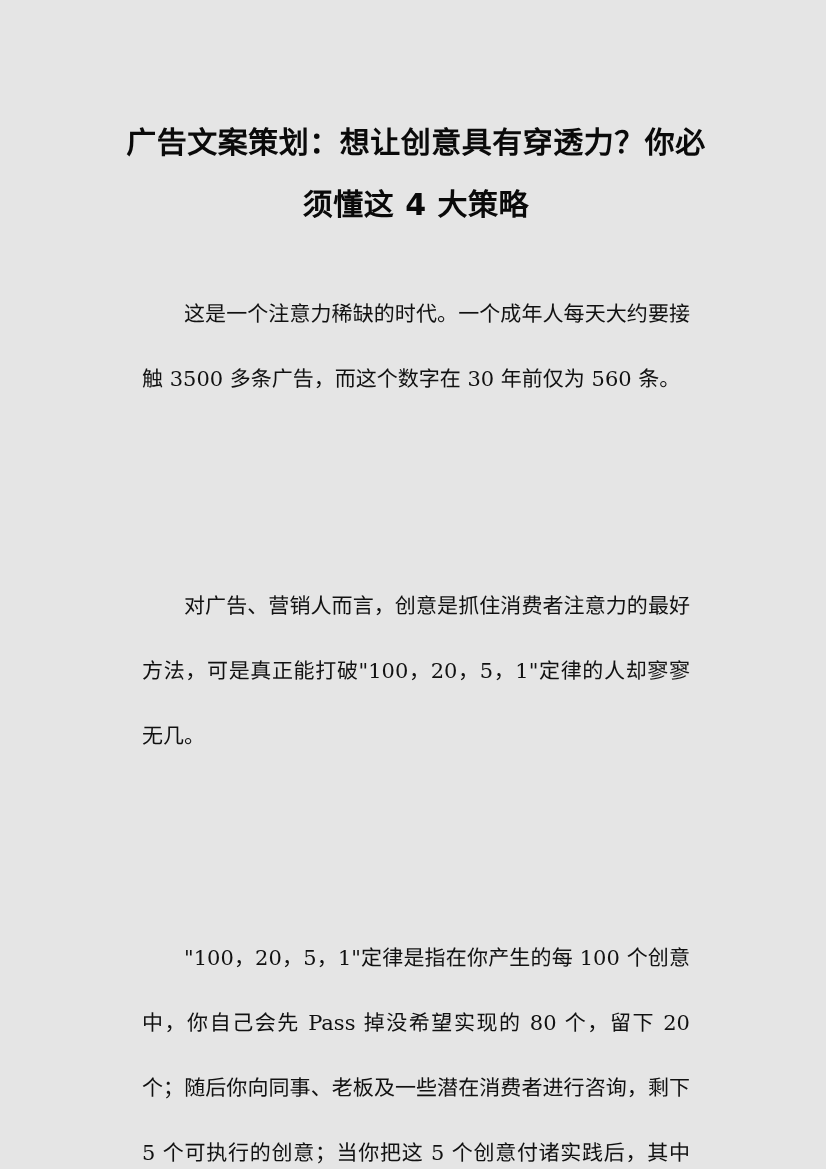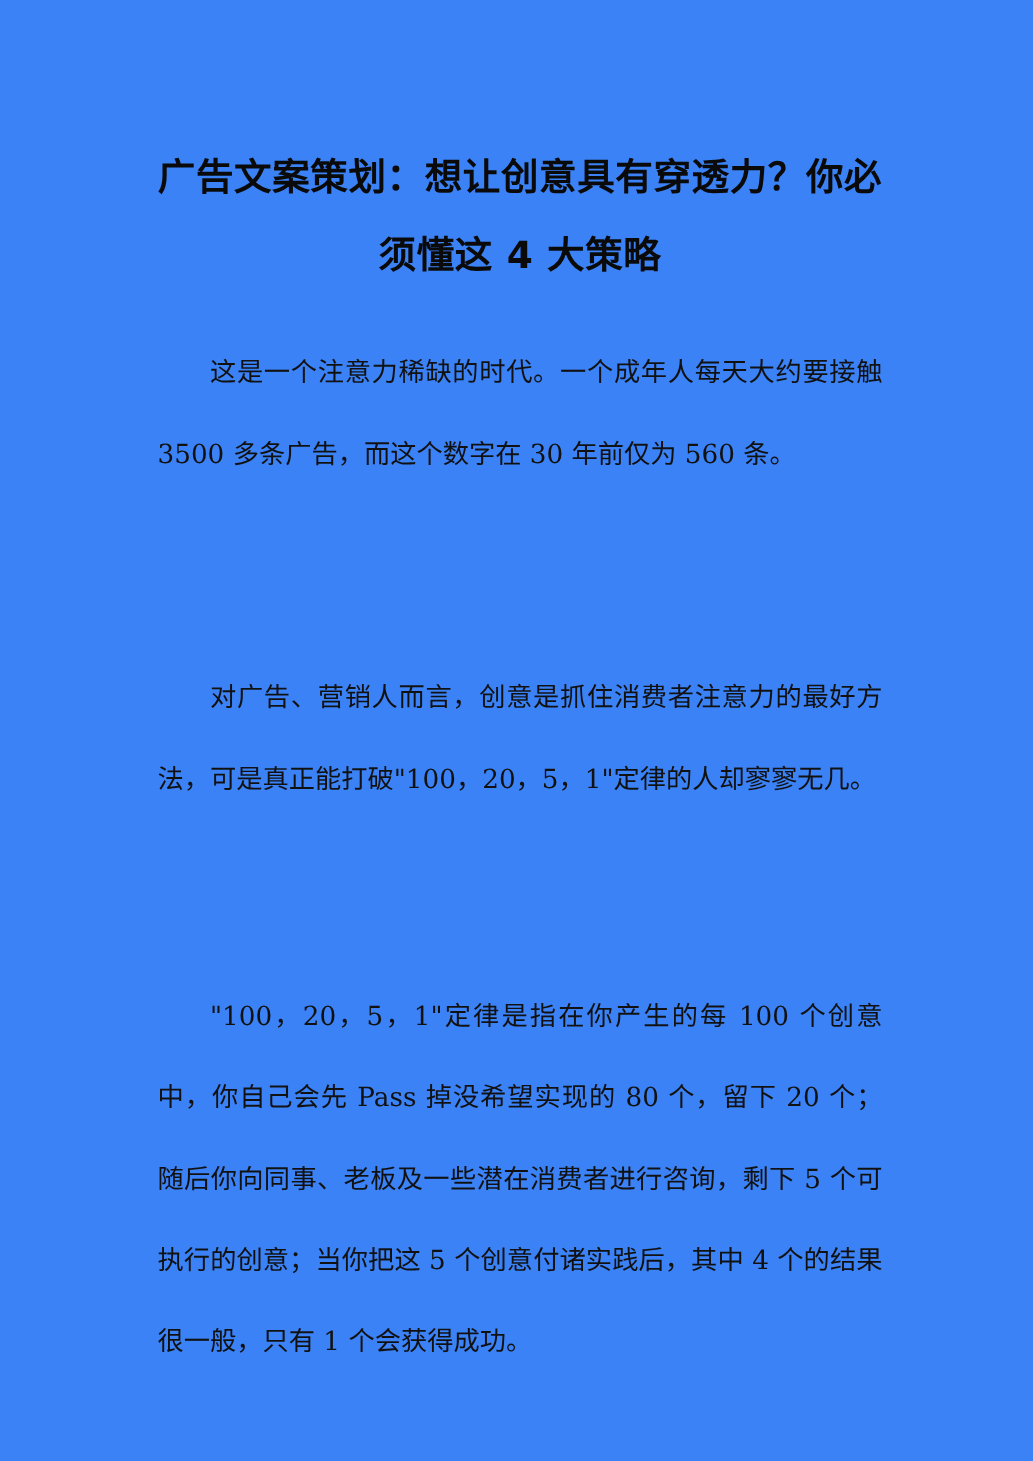--- a/index.html
+++ b/index.html
@@ -16,21 +16,21 @@
     font-family: "DejaVu Serif", "Liberation Serif", serif;
     color: #000000;
     -webkit-font-smoothing: antialiased;
   }
 
   .page {
     position: relative;
     box-sizing: border-box;
     width: 826px;
     height: 1169px;
-    background: #3b82f6;
+    background: #e5e5e5;
     padding: 0;
   }
 
   .content {
     position: absolute;
     left: 126px;
     top: 0;
     width: 580px;
   }
 
@@ -48,21 +48,21 @@
     word-break: break-all;
   }
 
   
   .body-copy {
     margin: 0;
     padding-top: 30px;
   }
 
   .para {
-    margin: 0;
+    margin: 16px;
     font-size: 21px;
     line-height: 65px;
     text-align: justify;
     text-justify: inter-ideograph;
     text-indent: 2em;
     word-break: break-all;
     color: #111111;
   }
 
   

